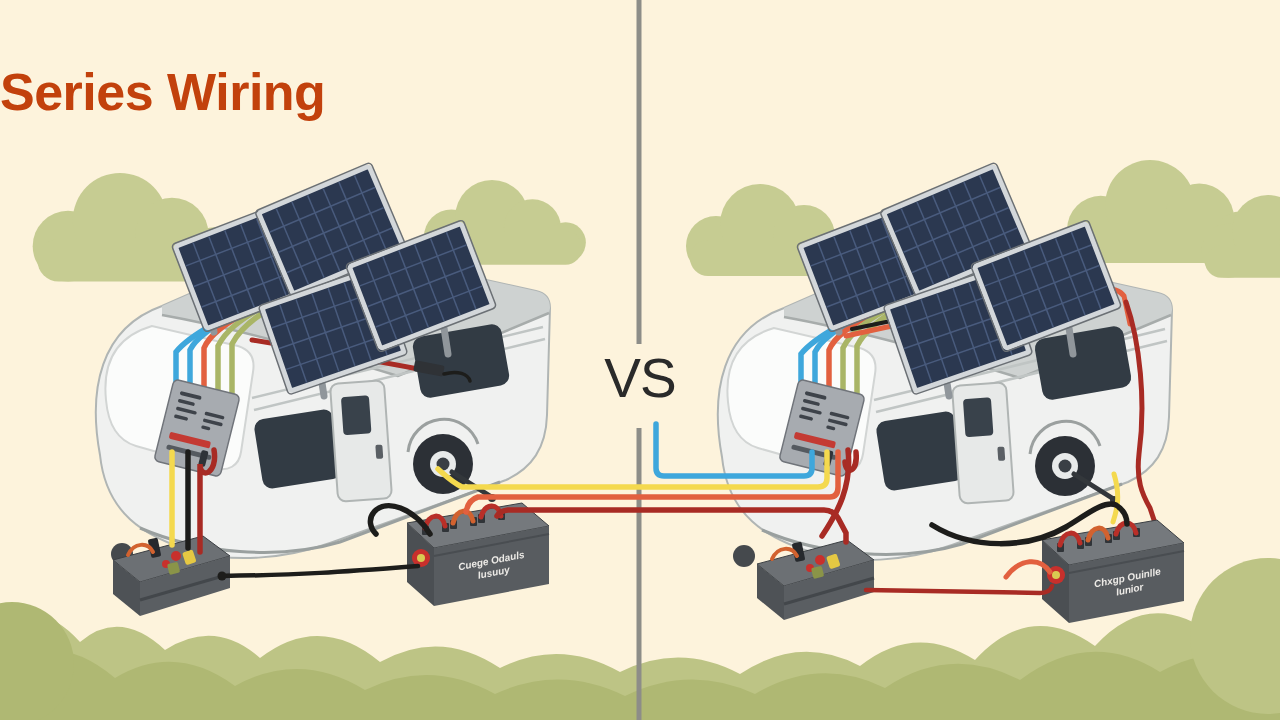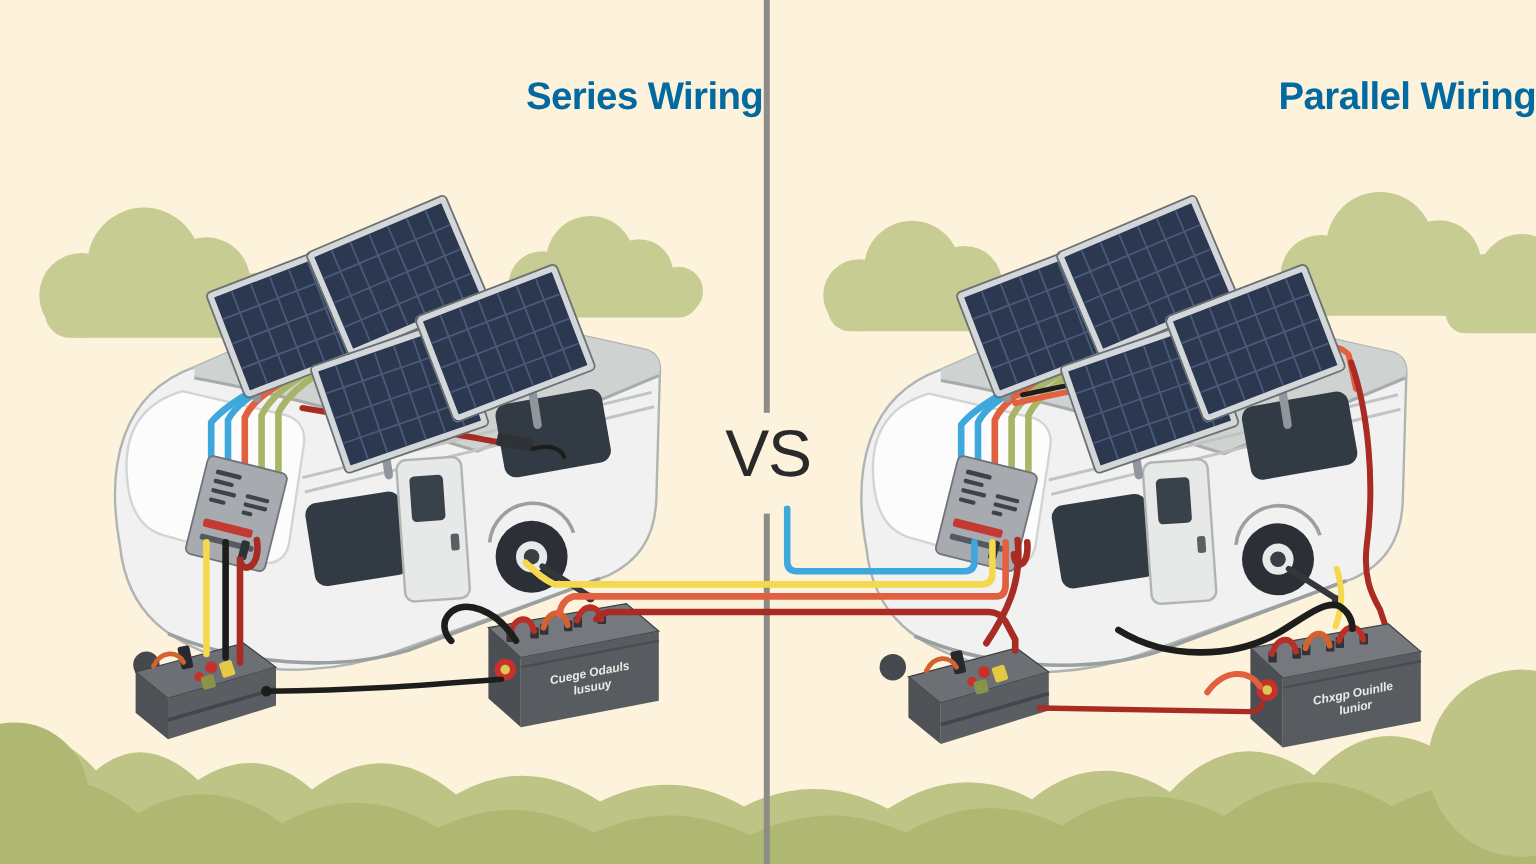--- a/index.html
+++ b/index.html
@@ -1,18 +1,18 @@
 <!DOCTYPE html>
 <html><head>
 <meta charset="utf-8">
 <style>
   html,body{margin:0;padding:0;background:#fdf3dc;}
   .stage{position:relative;width:1280px;height:720px;overflow:hidden;font-family:"Liberation Sans",sans-serif;}
   .stage svg{position:absolute;inset:0;display:block;}
-  .title{position:absolute;top:62px;text-align:right;font-size:32px;font-weight:800;letter-spacing:-0.5px;color:#0369a1;}
+  .title{position:absolute;top:62px;text-align:left;font-size:52px;font-weight:800;letter-spacing:-0.5px;color:#c2410c;}
   .title.left{left:0;width:636px;}
   .title.right{left:644px;width:636px;}
   .vs{position:absolute;left:588px;top:346px;width:104px;text-align:center;font-size:55px;font-weight:400;letter-spacing:-1px;color:#2a2a2a;}
 </style>
 </head>
 <body>
 
 <div class="stage">
 <svg width="1280" height="720" viewBox="0 0 1280 720">
   <defs>
@@ -247,15 +247,14 @@
 
   <g fill="none" stroke-width="5.5" stroke-linecap="round">
     <path d="M 656,424 L 656,468 Q 656,476 664,476 L 804,476 Q 812,476 812,468 L 812,452" stroke="#3ea7dc"></path>
     <path d="M 438,469 C 448,478 452,482 462,487 L 818,487 Q 827,487 827,478 L 827,452" stroke="#f4d94e"></path>
     <path d="M 466,512 Q 468,500 478,497 L 830,497 Q 838,497 838,487 L 838,452" stroke="#e2603f"></path>
     <path d="M 497,516 Q 500,511 508,510 L 824,510 Q 833,510 838,518 L 846,533 L 846,542" stroke="#a82b24"></path>
   </g>
 </svg>
 
 <div class="title left">Series Wiring</div>
-<div class="title right">Parallel Wiring</div>
 <div class="vs">VS</div>
 </div>
 
 </body></html>

